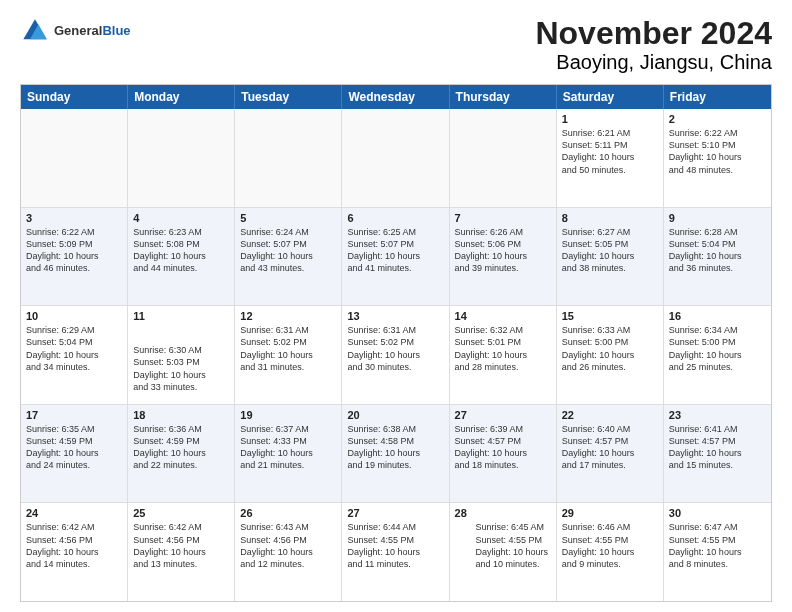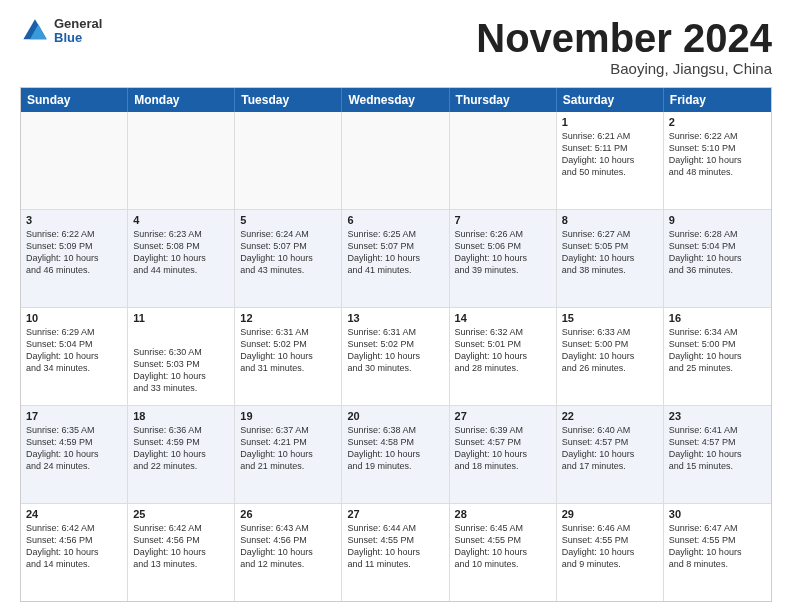--- a/index.html
+++ b/index.html
@@ -23,44 +23,44 @@
       justify-content: space-between;
       margin-bottom: 10px;
     }
     .logo {
       display: flex;
       align-items: center;
       gap: 4px;
     }
     .logo-text {
       display: flex;
-      flex-direction: column;
+      flex-direction: row;
       font-size: 13px;
       font-weight: bold;
       line-height: 1.1;
     }
     .logo-general { color: #333; }
     .logo-blue { color: #1a5fa8; }
     .logo-icon {
       width: 30px;
       height: 30px;
     }
     .title-section {
       text-align: right;
     }
     .month-title {
-      font-size: 40px;
+      font-size: 32px;
       font-weight: bold;
       color: #222;
       line-height: 1.1;
       margin-left: 36px;
     }
     .location {
-      font-size: 15px;
-      color: #404040;
+      font-size: 20px;
+      color: #000000;
     }
     .calendar {
       flex: 1;
       display: flex;
       flex-direction: column;
       border: 1px solid #ccc;
     }
     .cal-header-row {
       display: grid;
       grid-template-columns: repeat(7, 1fr);
@@ -284,21 +284,21 @@
           <div class="cal-cell alt-bg">
             <span class="day-num">18</span>
             <div class="day-info" style="white-space: pre-line;">Sunrise: 6:36 AM
 Sunset: 4:59 PM
 Daylight: 10 hours
 and 22 minutes.</div>
           </div>
           <div class="cal-cell alt-bg">
             <span class="day-num">19</span>
             <div class="day-info" style="white-space: pre-line;">Sunrise: 6:37 AM
-Sunset: 4:21 PM
+Sunset: 4:33 PM
 Daylight: 10 hours
 and 21 minutes.</div>
           </div>
           <div class="cal-cell alt-bg">
             <span class="day-num">20</span>
             <div class="day-info" style="white-space: pre-line;">Sunrise: 6:38 AM
 Sunset: 4:58 PM
 Daylight: 10 hours
 and 19 minutes.</div>
           </div>
@@ -348,21 +348,21 @@
           </div>
           <div class="cal-cell">
             <span class="day-num">27</span>
             <div class="day-info" style="white-space: pre-line;">Sunrise: 6:44 AM
 Sunset: 4:55 PM
 Daylight: 10 hours
 and 11 minutes.</div>
           </div>
           <div class="cal-cell">
             <span class="day-num">28</span>
-            <div class="day-info" style="white-space: pre-line;">Sunrise: 6:45 AM
+            <div class="day-info" style="white-space: pre-line; margin-left: 21px;">Sunrise: 6:45 AM
 Sunset: 4:55 PM
 Daylight: 10 hours
 and 10 minutes.</div>
           </div>
           <div class="cal-cell">
             <span class="day-num">29</span>
             <div class="day-info" style="white-space: pre-line;">Sunrise: 6:46 AM
 Sunset: 4:55 PM
 Daylight: 10 hours
 and 9 minutes.</div>

